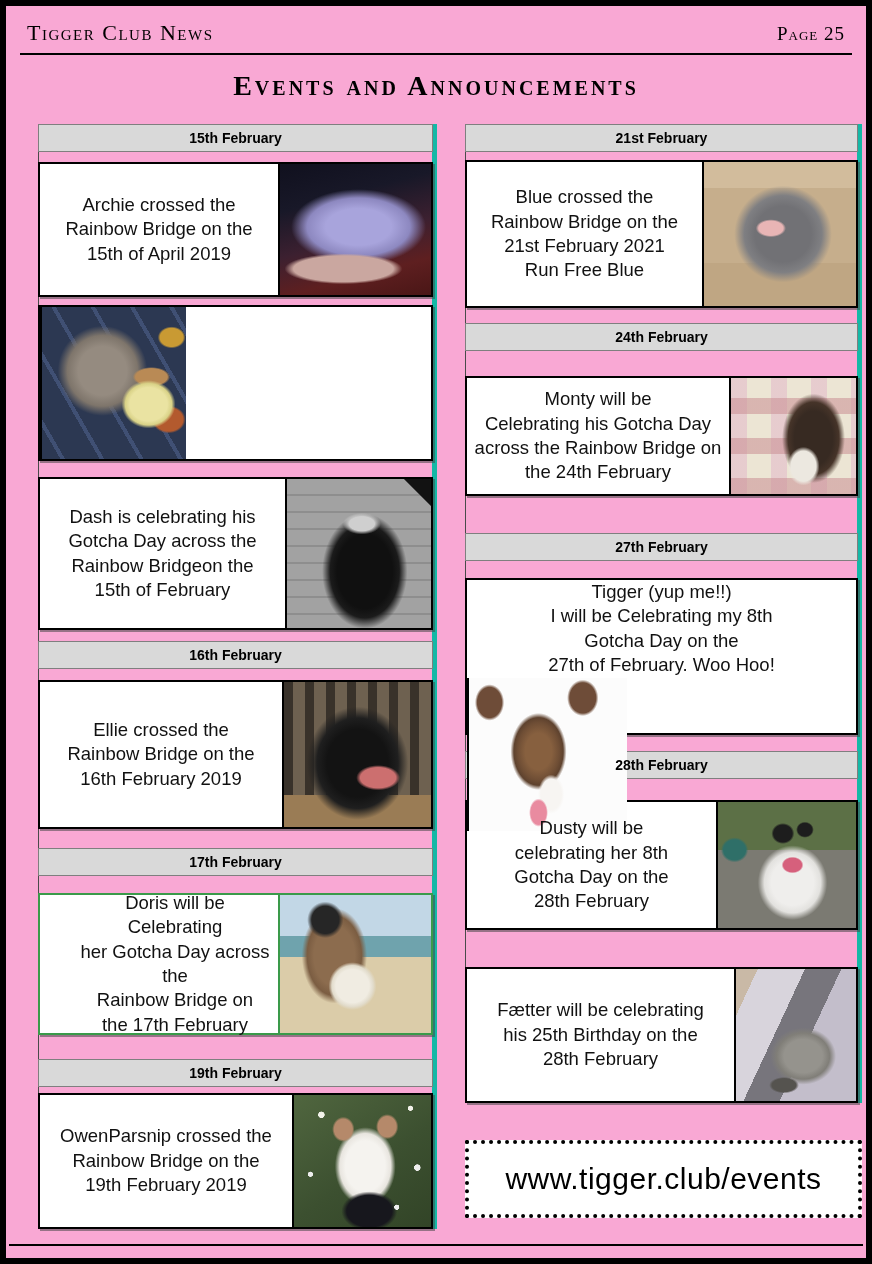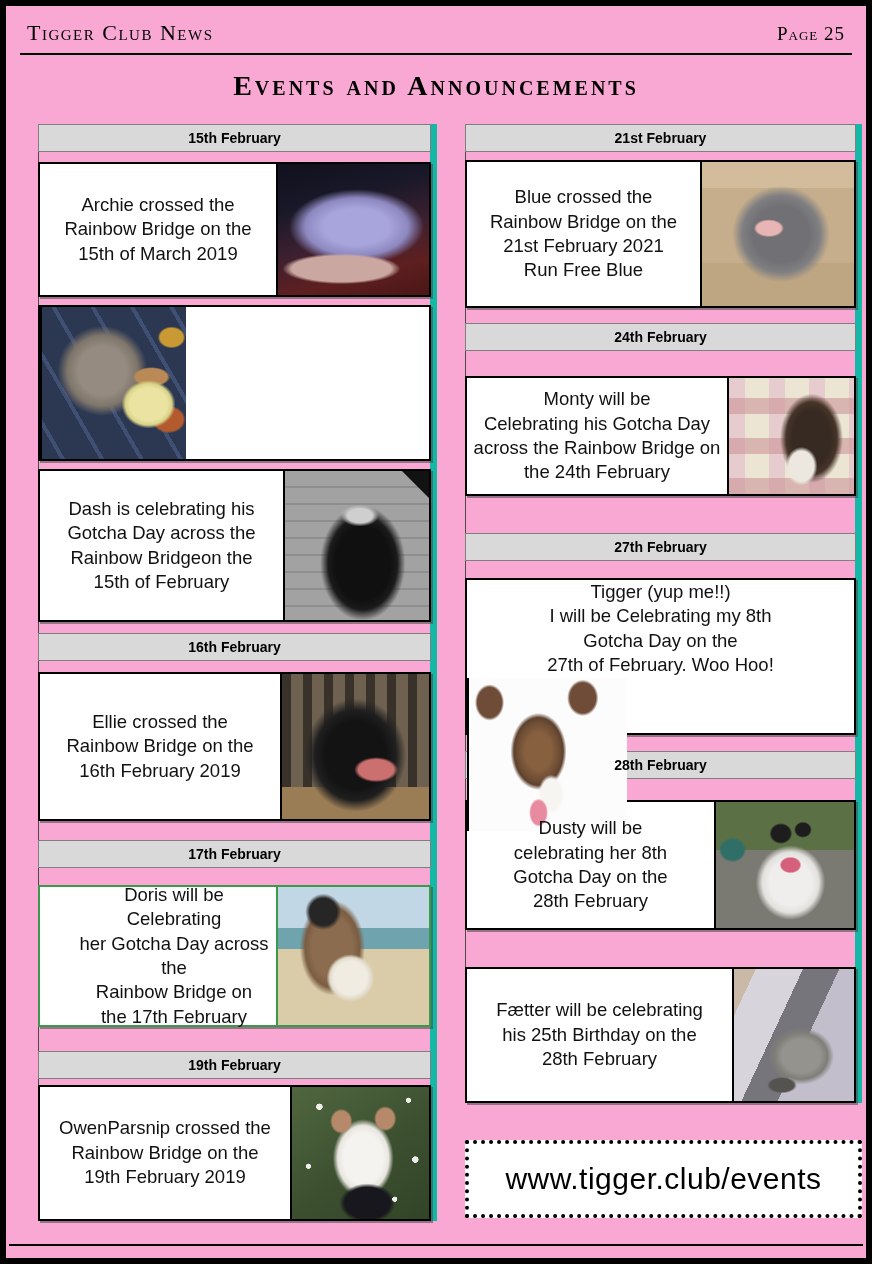--- a/index.html
+++ b/index.html
@@ -40,21 +40,21 @@
   .columns{
     position:absolute;top:118px;left:32px;
     display:flex;gap:28px;align-items:flex-start;
   }
   .col{display:block;}
   .col-left{width:399px;}
   .col-right{width:397px;}
   .rail{
     box-sizing:border-box;
     border-left:1px solid #4a4a4a;
-    border-right:7px solid #14b8a6;
+    border-right:5px solid #14b8a6;
   }
   
   .datebar{
     box-sizing:border-box;
     height:28px;line-height:26px;
     background:#d9d9d9;
     border:1px solid #7f7f7f;
     margin:0 -1px;            
     text-align:center;
     font-size:14px;font-weight:700;color:#000;
@@ -179,29 +179,29 @@
   <div class="columns">
 
     <div class="col col-left">
       <div class="rail">
 
         <div class="datebar">15th February</div>
 
         <div class="card" style="height:135px;margin-top:10px;">
           <div class="card-text">Archie crossed the
 Rainbow Bridge on the
-15th of March 2019</div>
+15th of April 2019</div>
           <div class="photo ph-archie"></div>
         </div>
 
         <div class="card" style="height:156px;margin-top:8px;">
           <div class="photo ph-cassie"></div>
         </div>
 
-        <div class="card" style="height:153px;margin-top:8px;">
+        <div class="card" style="height:153px;margin-top:16px;">
           <div class="card-text">Dash is celebrating his
 Gotcha Day across the
 Rainbow Bridgeon the
 15th of February</div>
           <div class="photo ph-dash"></div>
         </div>
 
         <div class="datebar" style="margin-top:11px;">16th February</div>
 
         <div class="card" style="height:149px;margin-top:11px;">

